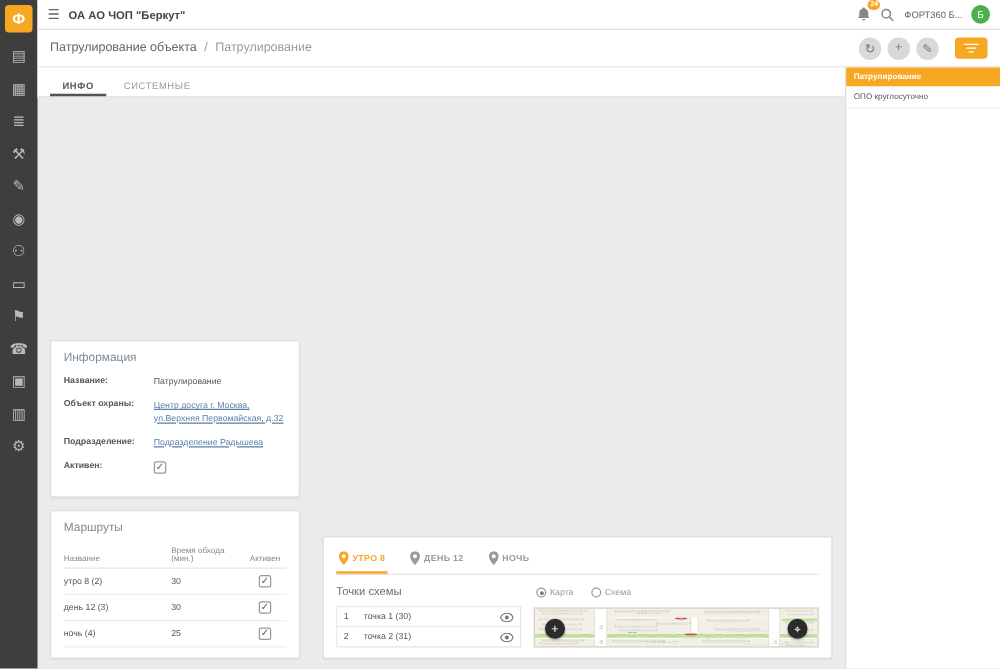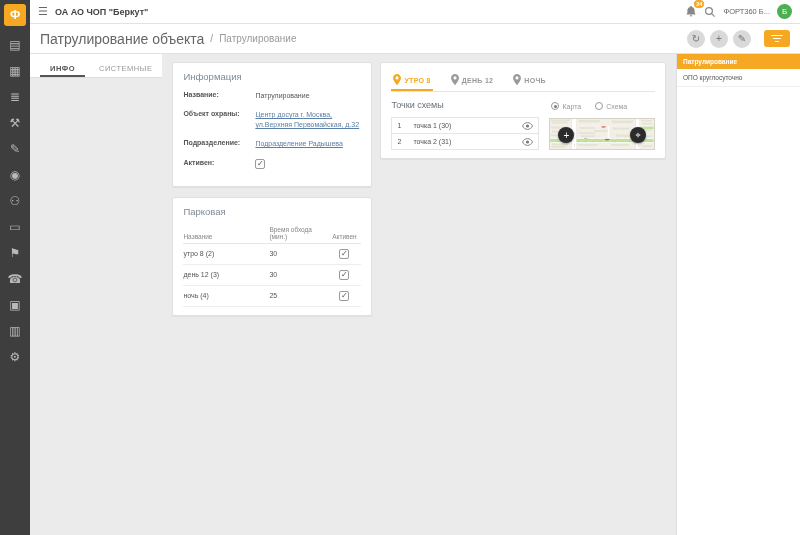--- a/index.html
+++ b/index.html
@@ -12,33 +12,33 @@
 .main{flex:1;display:flex;flex-direction:column;min-width:0}
 .topbar{height:24px;background:#fff;border-bottom:1px solid #e2e2e2;display:flex;align-items:center;padding:0 8px;gap:7px;flex-shrink:0}
 .hamburger{color:#666;font-size:11px;cursor:pointer}
 .app-title{font-size:9px;color:#444;font-weight:bold}
 .topbar-spacer{flex:1}
 .bell-wrap{position:relative;display:flex;cursor:pointer}
 .badge{position:absolute;top:-5px;right:-7px;background:#f6a823;color:#fff;border-radius:6px;font-size:5.5px;padding:1px 2px;min-width:9px;text-align:center;font-weight:bold}
 .user-label{font-size:7.5px;color:#666;cursor:pointer}
 .avatar{width:15px;height:15px;border-radius:50%;background:#4caf50;color:#fff;font-size:8px;display:flex;align-items:center;justify-content:center;cursor:pointer}
 .crumbbar{height:30px;background:#fff;border-bottom:1px solid #e2e2e2;display:flex;align-items:center;padding:0 10px;gap:6px;flex-shrink:0}
-.crumb-main{font-size:14px;color:#666}
+.crumb-main{font-size:10px;color:#666}
 .crumb-sep,.crumb-page{font-size:10px;color:#9a9a9a}
 .crumb-actions{margin-left:auto;display:flex;gap:5px;align-items:center}
 .round-btn{width:18px;height:18px;border-radius:50%;background:#d9d9d9;color:#777;font-size:10px;display:flex;align-items:center;justify-content:center;cursor:pointer;border:none}
 .filter-btn{width:26px;height:17px;background:#f6a823;border-radius:3px;display:flex;flex-direction:column;align-items:center;justify-content:center;gap:1.5px;cursor:pointer;margin-left:8px}
 .filter-btn span{height:1.5px;background:#fff;border-radius:1px;display:block}
 .fb1{width:12px}.fb2{width:8px}.fb3{width:4px}
 .content-wrap{flex:1;display:flex;min-height:0}
-.center-col{flex:1;display:flex;flex-direction:row;min-width:0}
+.center-col{flex:1;display:flex;flex-direction:column;min-width:0}
 .tabsrow{height:24px;background:#fff;border-bottom:1px solid #ddd;display:flex;align-items:flex-end;padding-left:10px;gap:4px;flex-shrink:0}
 .tab{font-size:7.5px;color:#999;padding:5px 10px 4px;cursor:pointer;letter-spacing:.5px}
 .tab.active{color:#555;border-bottom:2px solid #555;font-weight:bold;padding-bottom:2px}
-.cards{flex:1;padding:8px 10px;display:flex;gap:8px;min-height:0;align-items:flex-start}
+.cards{flex:1;padding:8px 10px;display:flex;gap:18px;min-height:0;align-items:flex-end}
 .left-col{width:200px;display:flex;flex-direction:column;gap:10px;flex-shrink:0}
 .card{background:#fff;border:1px solid #e0e0e0;border-radius:2px;padding:8px 10px;box-shadow:0 1px 1px rgba(0,0,0,.05)}
 .card-title{font-size:9.5px;color:#7d8a97;margin-bottom:9px}
 .field-row{display:flex;margin-bottom:9px;align-items:flex-start}
 .field-label{width:72px;font-size:7px;font-weight:bold;color:#555;flex-shrink:0}
 .field-value{font-size:7px;color:#555;flex:1;line-height:1.45}
 .field-value.link{color:#5b7fa6;text-decoration:underline;cursor:pointer}
 .checkbox{display:inline-flex;width:10px;height:10px;border:1px solid #9a9a9a;border-radius:2px;background:#fdfdfd;color:#555;font-size:8px;line-height:1;align-items:center;justify-content:center;cursor:pointer}
 .rt-head{display:flex;font-size:6.5px;color:#888;border-bottom:1px solid #e5e5e5;padding-bottom:3px;align-items:flex-end}
 .rt-row{display:flex;font-size:7px;color:#555;border-bottom:1px solid #eee;padding:5px 0;align-items:center}
@@ -159,21 +159,21 @@
                     <div class="field-value link">Подразделение Радышева</div>
                   </div>
                   <div class="field-row">
                     <div class="field-label">Активен:</div>
                     <div class="field-value"><span class="checkbox">✓</span></div>
                   </div>
                 </div>
             </div>
 
             <div class="card">
-              <div class="card-title">Парковая</div>
+              <div class="card-title">Маршруты</div>
               <div class="rt-head">
                 <span class="rt-name">Название</span>
                 <span class="rt-time">Время обхода (мин.)</span>
                 <span class="rt-active">Активен</span>
               </div>
               <div id="routes-rows">
                   <div class="rt-row">
                     <span class="rt-name">утро 8 (2)</span>
                     <span class="rt-time">30</span>
                     <span class="rt-active">

